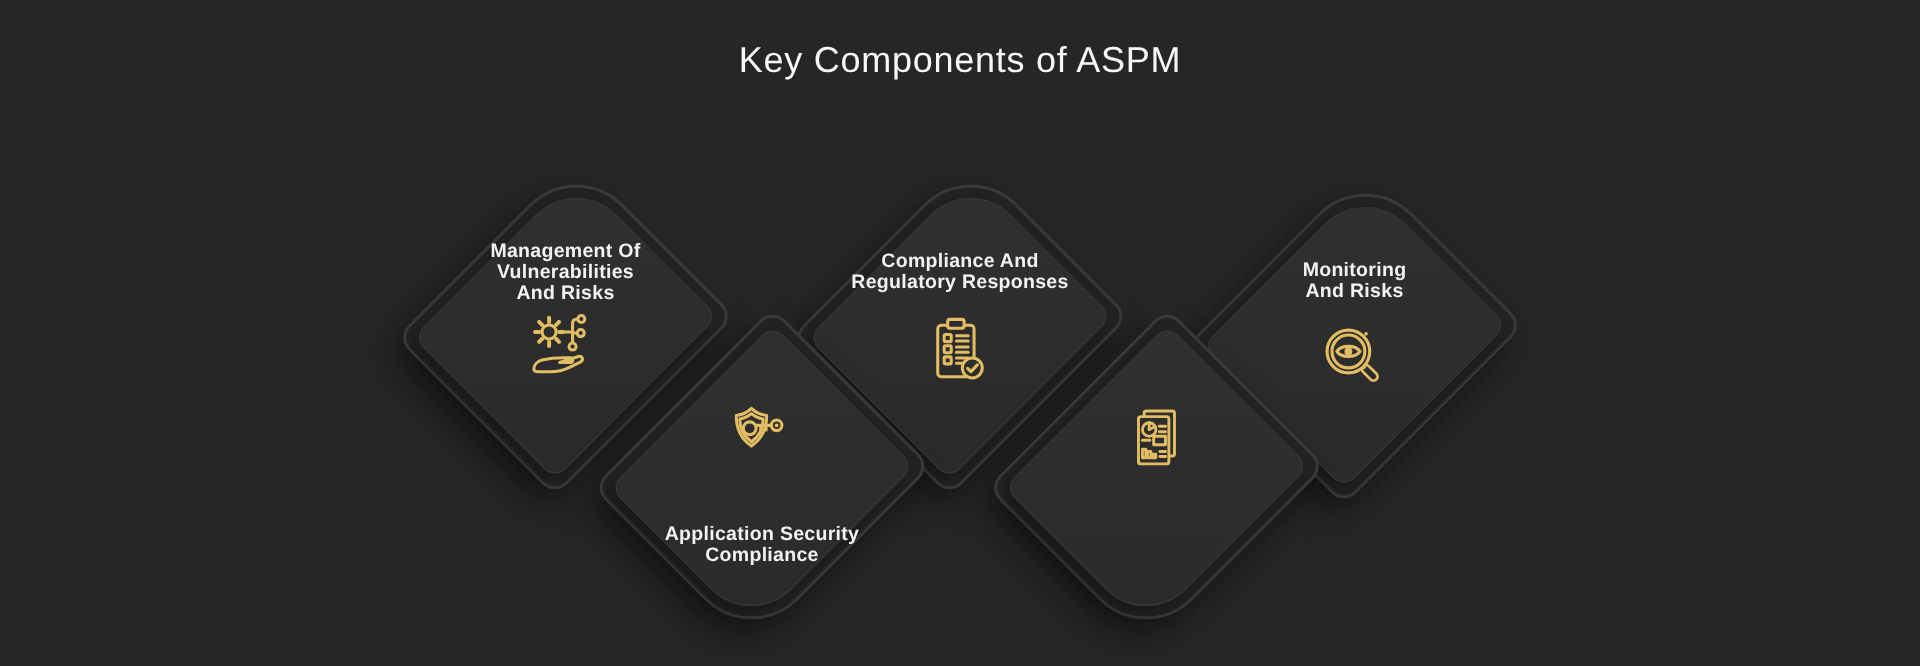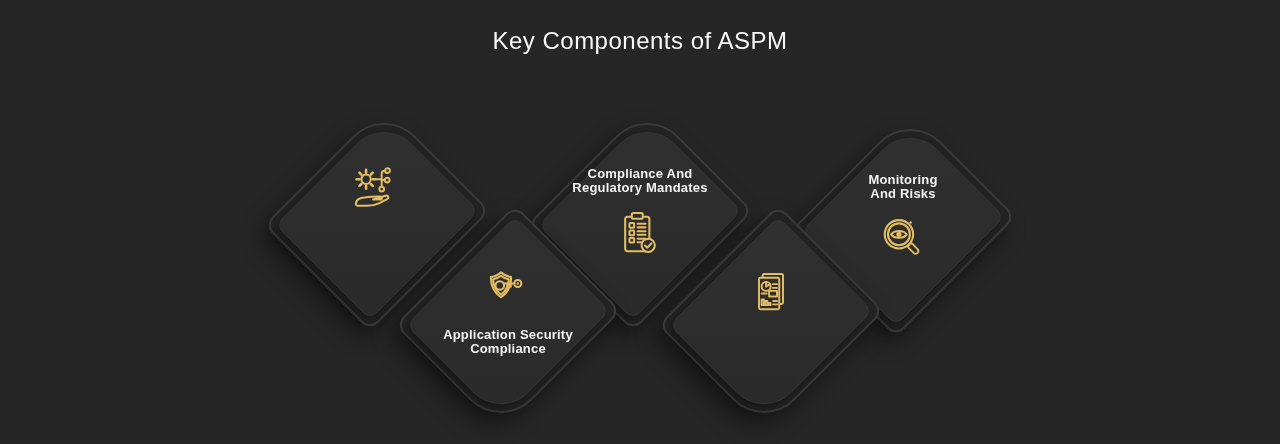--- a/index.html
+++ b/index.html
@@ -61,21 +61,21 @@
   }
   .row-top .content{top:62px;}
   .row-bottom .content{top:68px;}
   .lines{
     display:flex;flex-direction:column;justify-content:center;align-items:center;
     color:var(--label-color);
     font-size:13px;font-weight:700;line-height:14px;
     letter-spacing:.2px;text-align:center;
   }
   .row-top .lines{min-height:42px;}
-  .row-bottom .lines{margin-top:12px;}
+  .row-bottom .lines{margin-top:33px;}
   .icon{
     display:block;
     stroke:var(--accent);
     fill:none;
     stroke-width:2.6;
     stroke-linecap:round;
     stroke-linejoin:round;
   }
   .row-top .icon{margin-top:6px;}
   .fill-accent{fill:var(--accent);stroke:none;}
@@ -86,20 +86,25 @@
 </style>
 </head>
 <body>
 
 <h1 class="main-title">Key Components of ASPM</h1>
 
 <div class="card row-top" style="left:257px;top:98px;">
   <div class="d-outer"></div>
   <div class="d-inner"></div>
   <div class="content">
+    <div class="lines">
+      <span>Management Of</span>
+      <span>Vulnerabilities</span>
+      <span>And Risks</span>
+    </div>
     <svg class="icon" width="50" height="50" viewBox="0 0 64 64">
       <circle cx="18" cy="17" r="6"></circle>
       <g class="thick">
         <path d="M26.5 17 H30"></path>
           <path d="M24 23 L26.5 25.5"></path>
           <path d="M18 25.5 V29"></path>
         <path d="M12 23 L9.5 25.5"></path>
           <path d="M9.5 17 H6"></path>
           <path d="M12 11 L9.5 8.5"></path>
         <path d="M18 8.5 V5"></path>
@@ -136,21 +141,21 @@
     </div>
   </div>
 </div>
 
 <div class="card row-top" style="left:520px;top:98px;">
   <div class="d-outer"></div>
   <div class="d-inner"></div>
   <div class="content">
     <div class="lines">
       <span>Compliance And</span>
-      <span>Regulatory Mandates</span>
+      <span>Regulatory Responses</span>
     </div>
     <svg class="icon" width="50" height="52" viewBox="0 0 64 64">
       <rect x="13" y="10" width="31" height="44" rx="3"></rect>
       <rect class="fill-card" x="21.5" y="5" width="14" height="7.5" rx="2"></rect>
       <g>
         <rect x="18.5" y="18" width="6" height="6" rx="1"></rect>
         <path d="M29 19 H39"></path>
           <path d="M29 23.5 H39"></path>
         <rect x="18.5" y="27.5" width="6" height="6" rx="1"></rect>
         <path d="M29 28.5 H39"></path>

